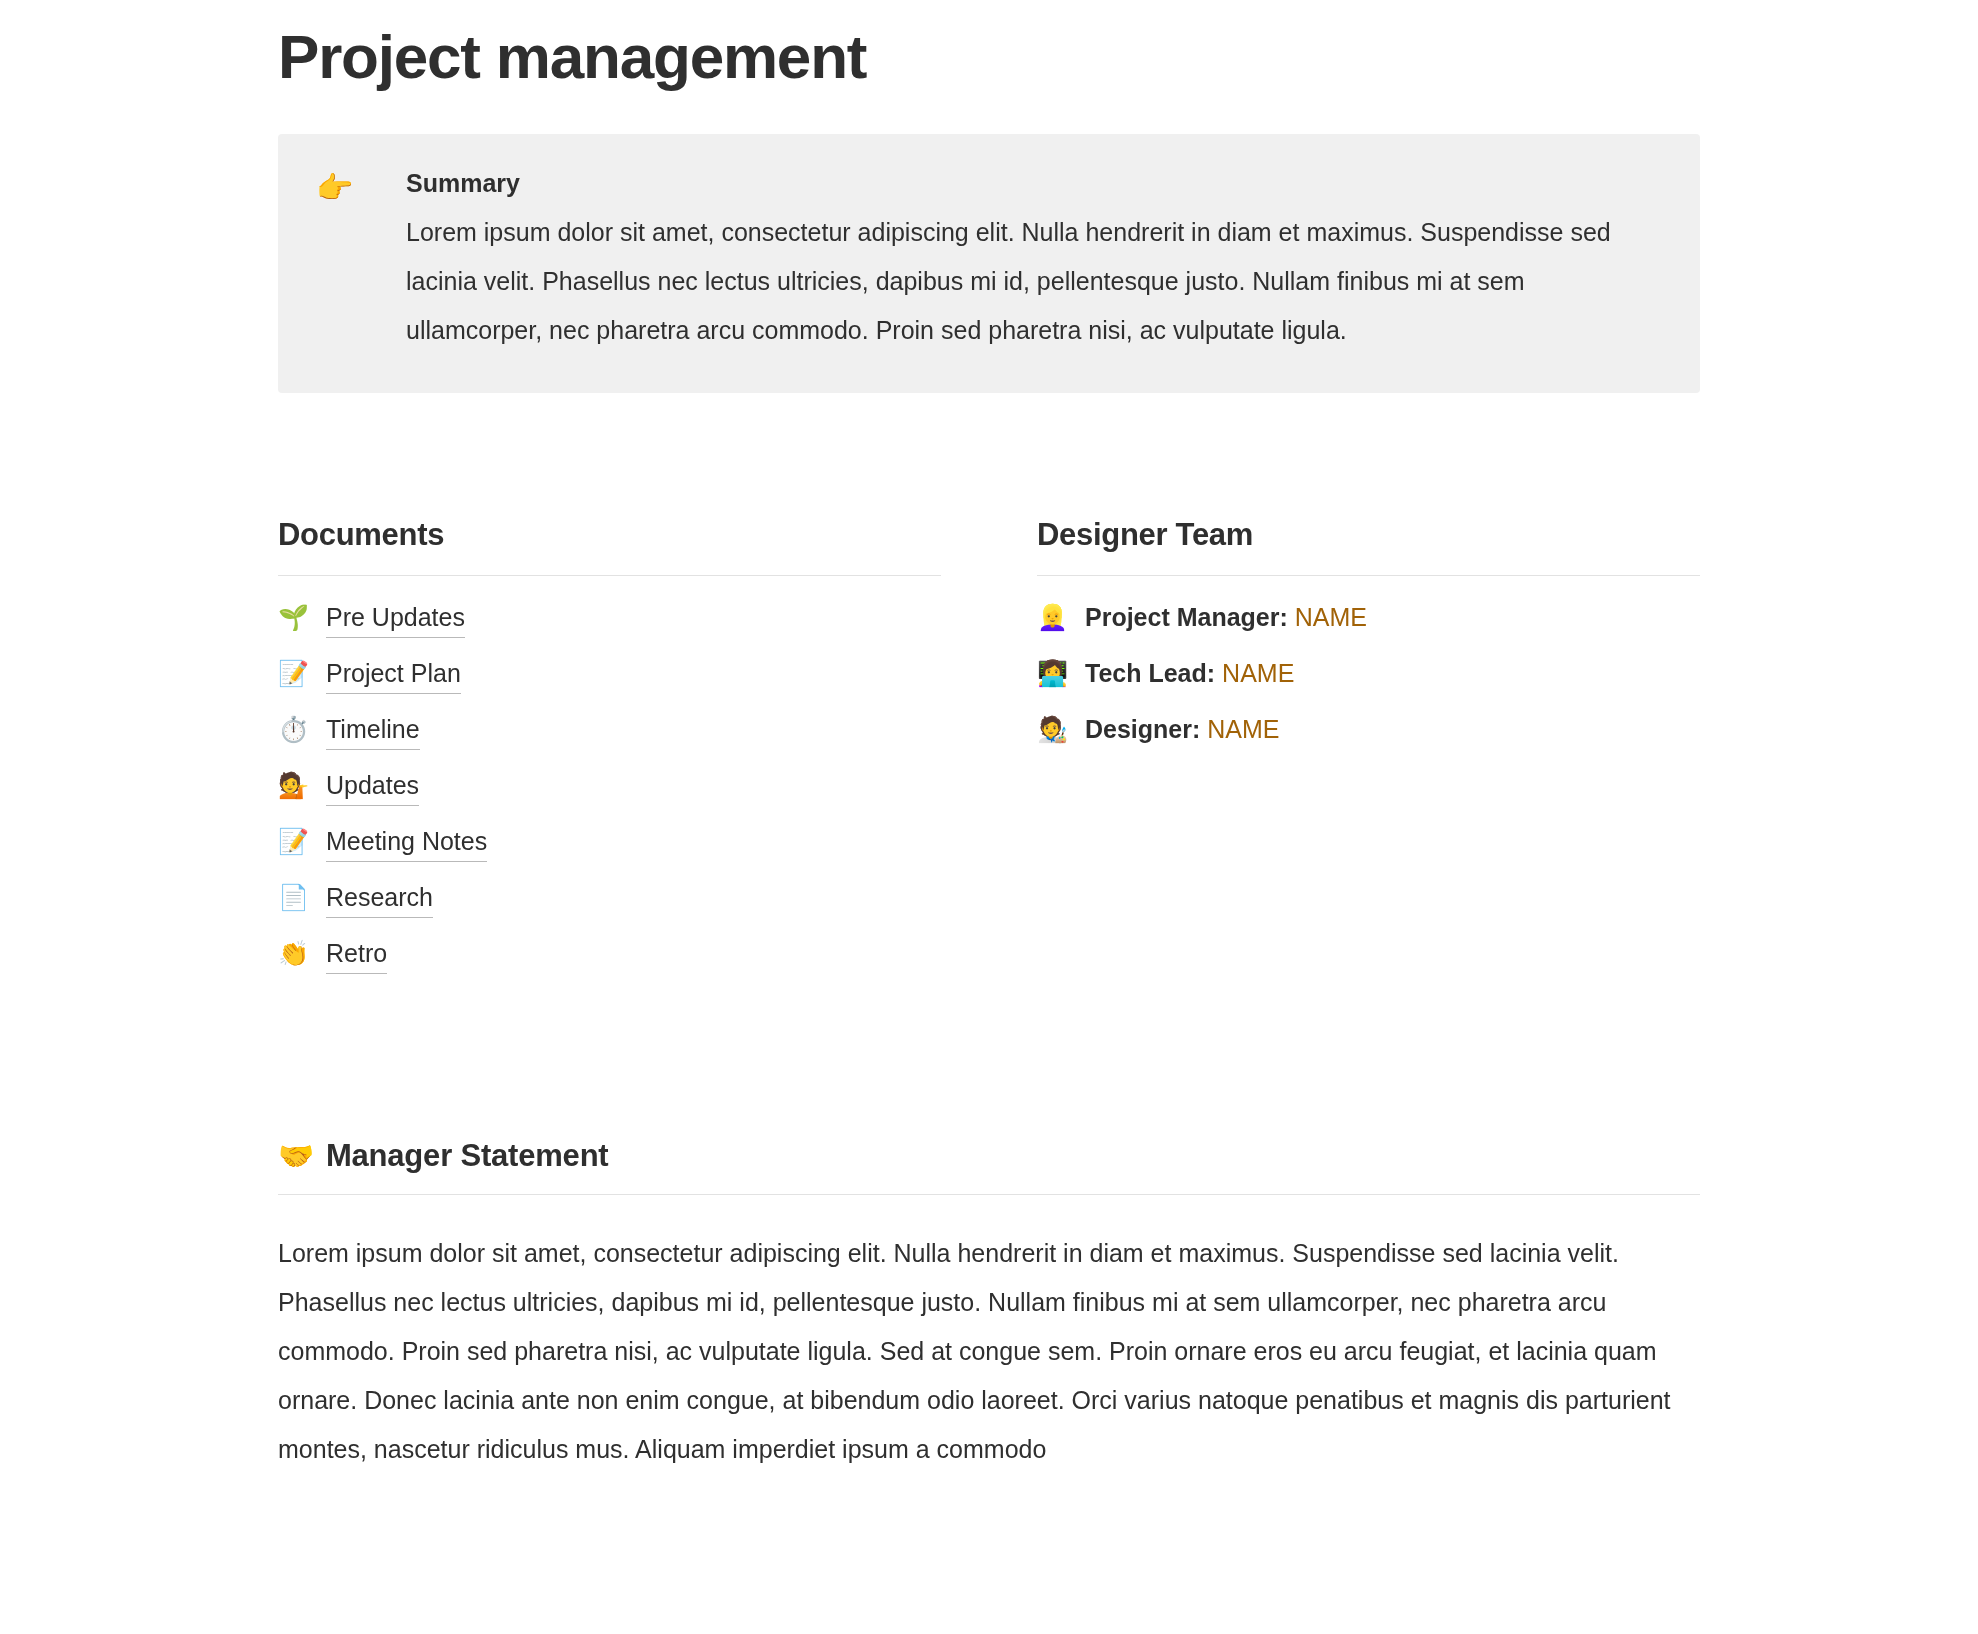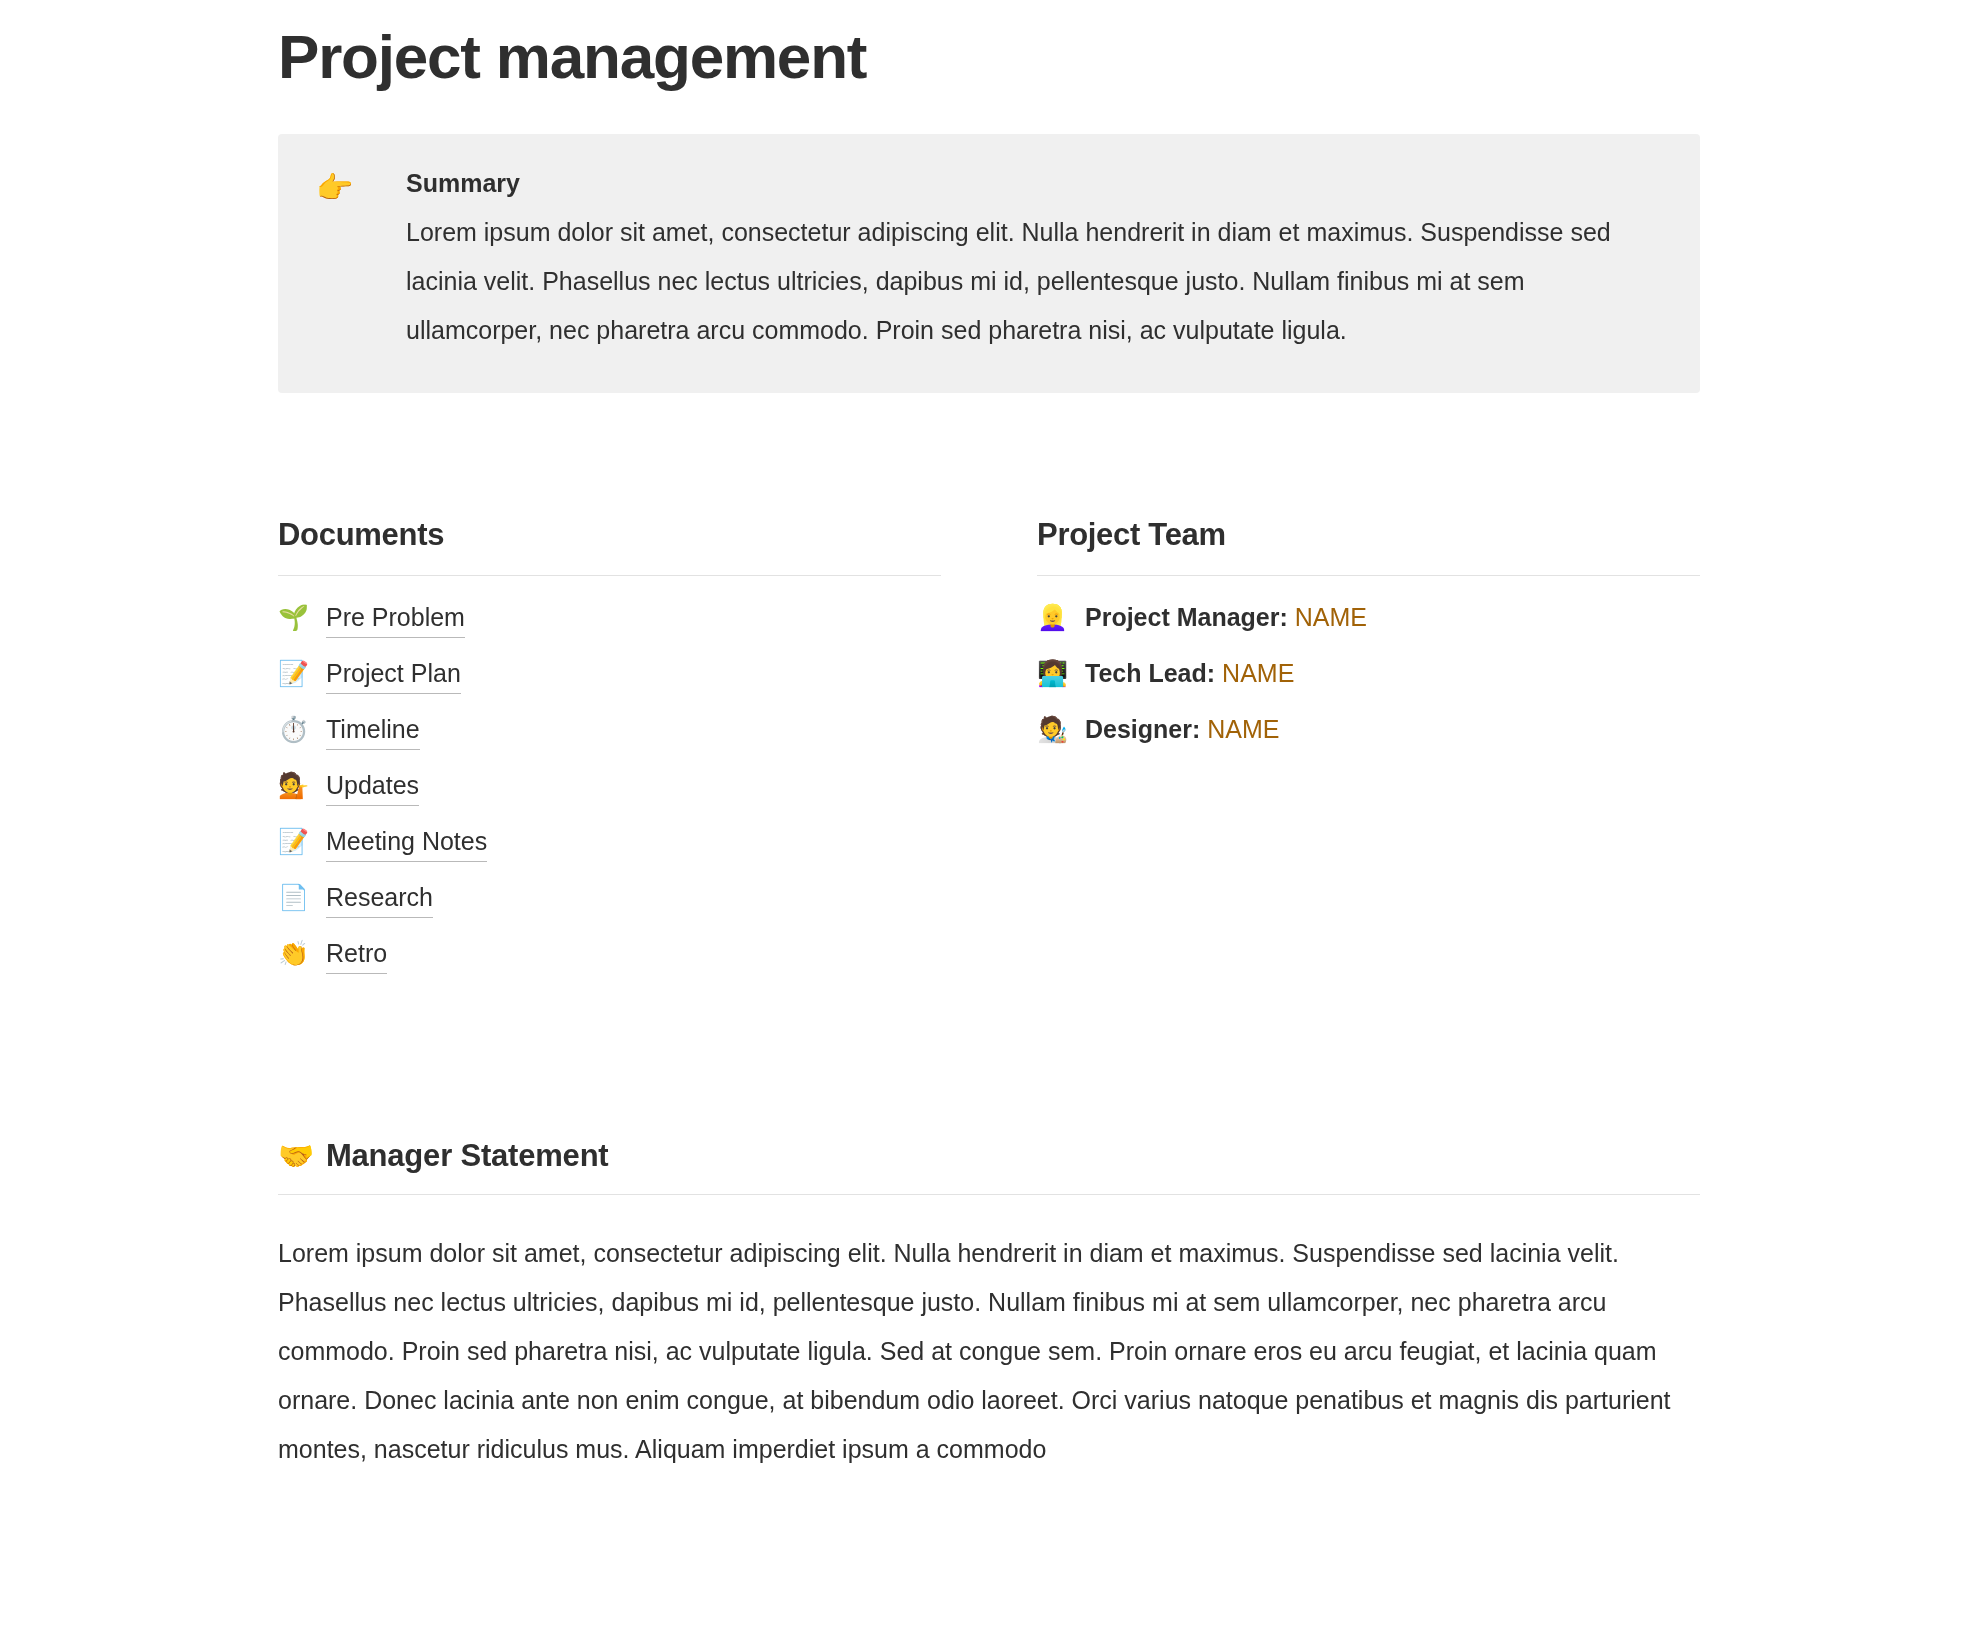--- a/index.html
+++ b/index.html
@@ -176,21 +176,21 @@
     </div>
 
     <div class="columns">
 
       <div class="col">
         <div class="col-heading">Documents</div>
         <hr class="divider">
         <ul class="doc-list">
           <li>
             <span class="li-emoji">🌱</span>
-            <a class="doc-link">Pre Problem</a>
+            <a class="doc-link">Pre Updates</a>
           </li>
           <li>
             <span class="li-emoji">📝</span>
             <a class="doc-link">Project Plan</a>
           </li>
           <li>
             <span class="li-emoji">⏱️</span>
             <a class="doc-link">Timeline</a>
           </li>
           <li>
@@ -206,21 +206,21 @@
             <a class="doc-link">Research</a>
           </li>
           <li>
             <span class="li-emoji">👏</span>
             <a class="doc-link">Retro</a>
           </li>
         </ul>
       </div>
 
       <div class="col">
-        <div class="col-heading">Project Team</div>
+        <div class="col-heading">Designer Team</div>
         <hr class="divider">
         <ul class="team-list">
           <li>
             <span class="li-emoji">👱‍♀️</span>
             <span><span class="role">Project Manager:</span><span class="role-name">&nbsp;</span><span class="role-name">NAME</span></span>
           </li>
           <li>
             <span class="li-emoji">👩‍💻</span>
             <span><span class="role">Tech Lead:</span><span class="role-name">&nbsp;</span><span class="role-name">NAME</span></span>
           </li>

